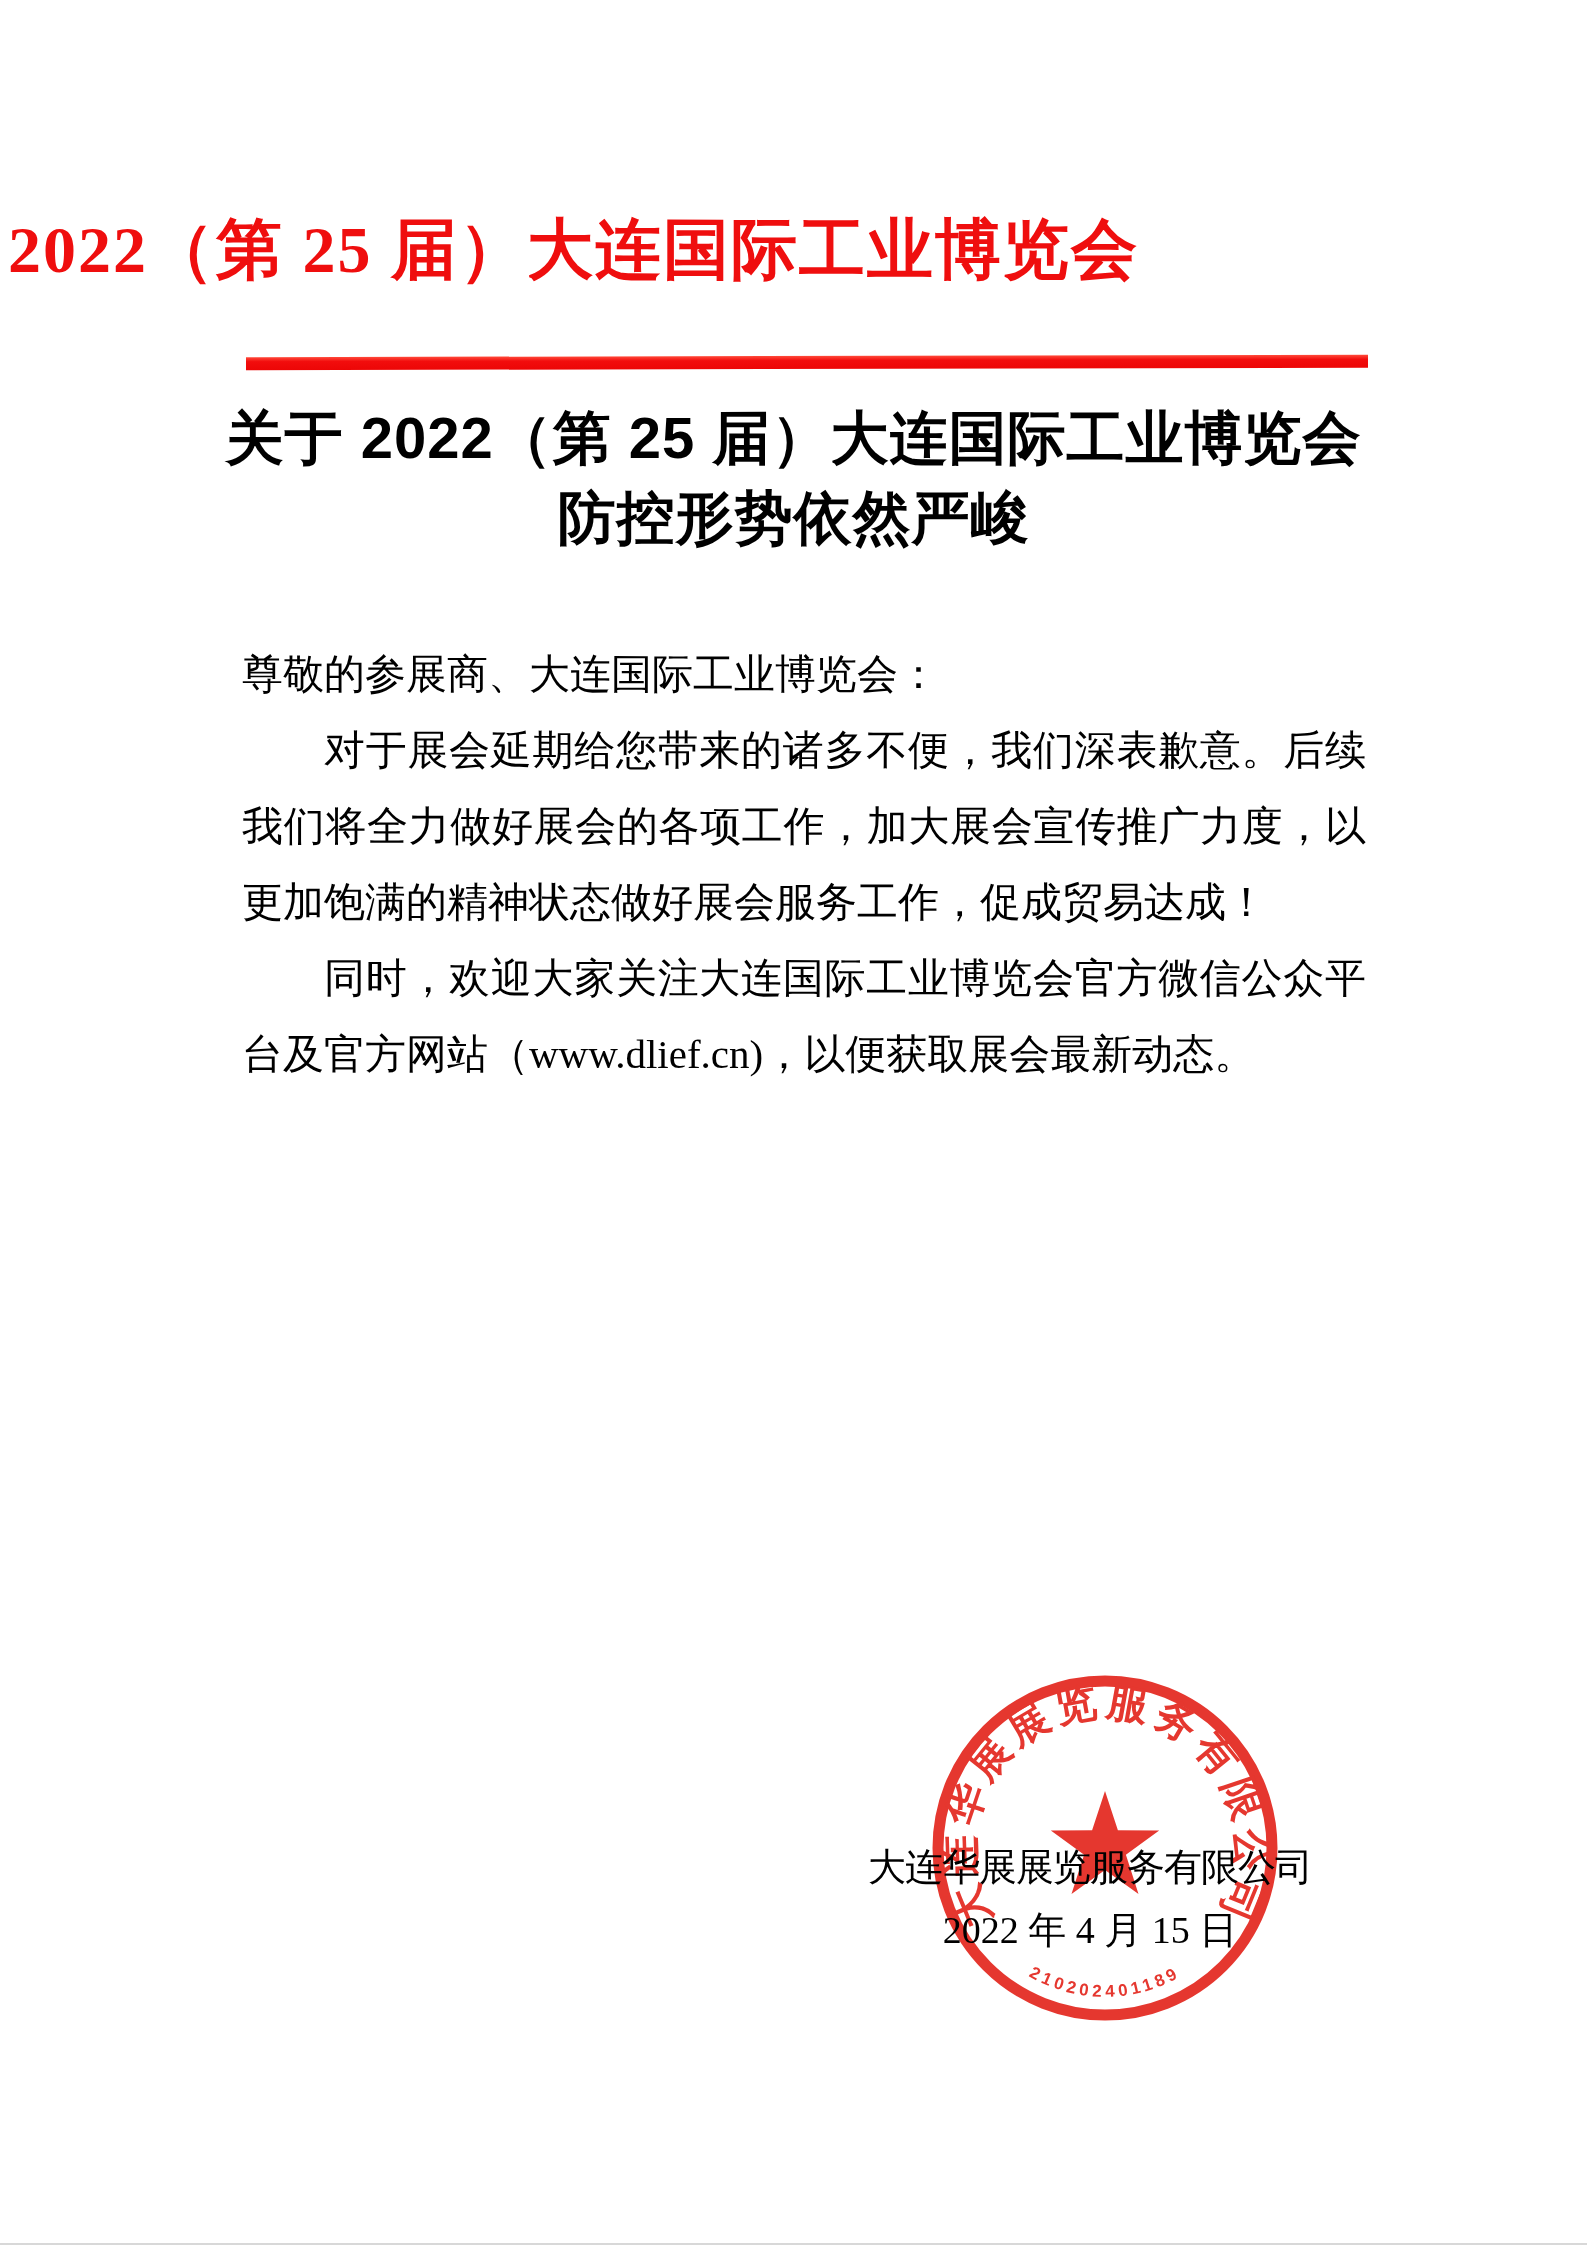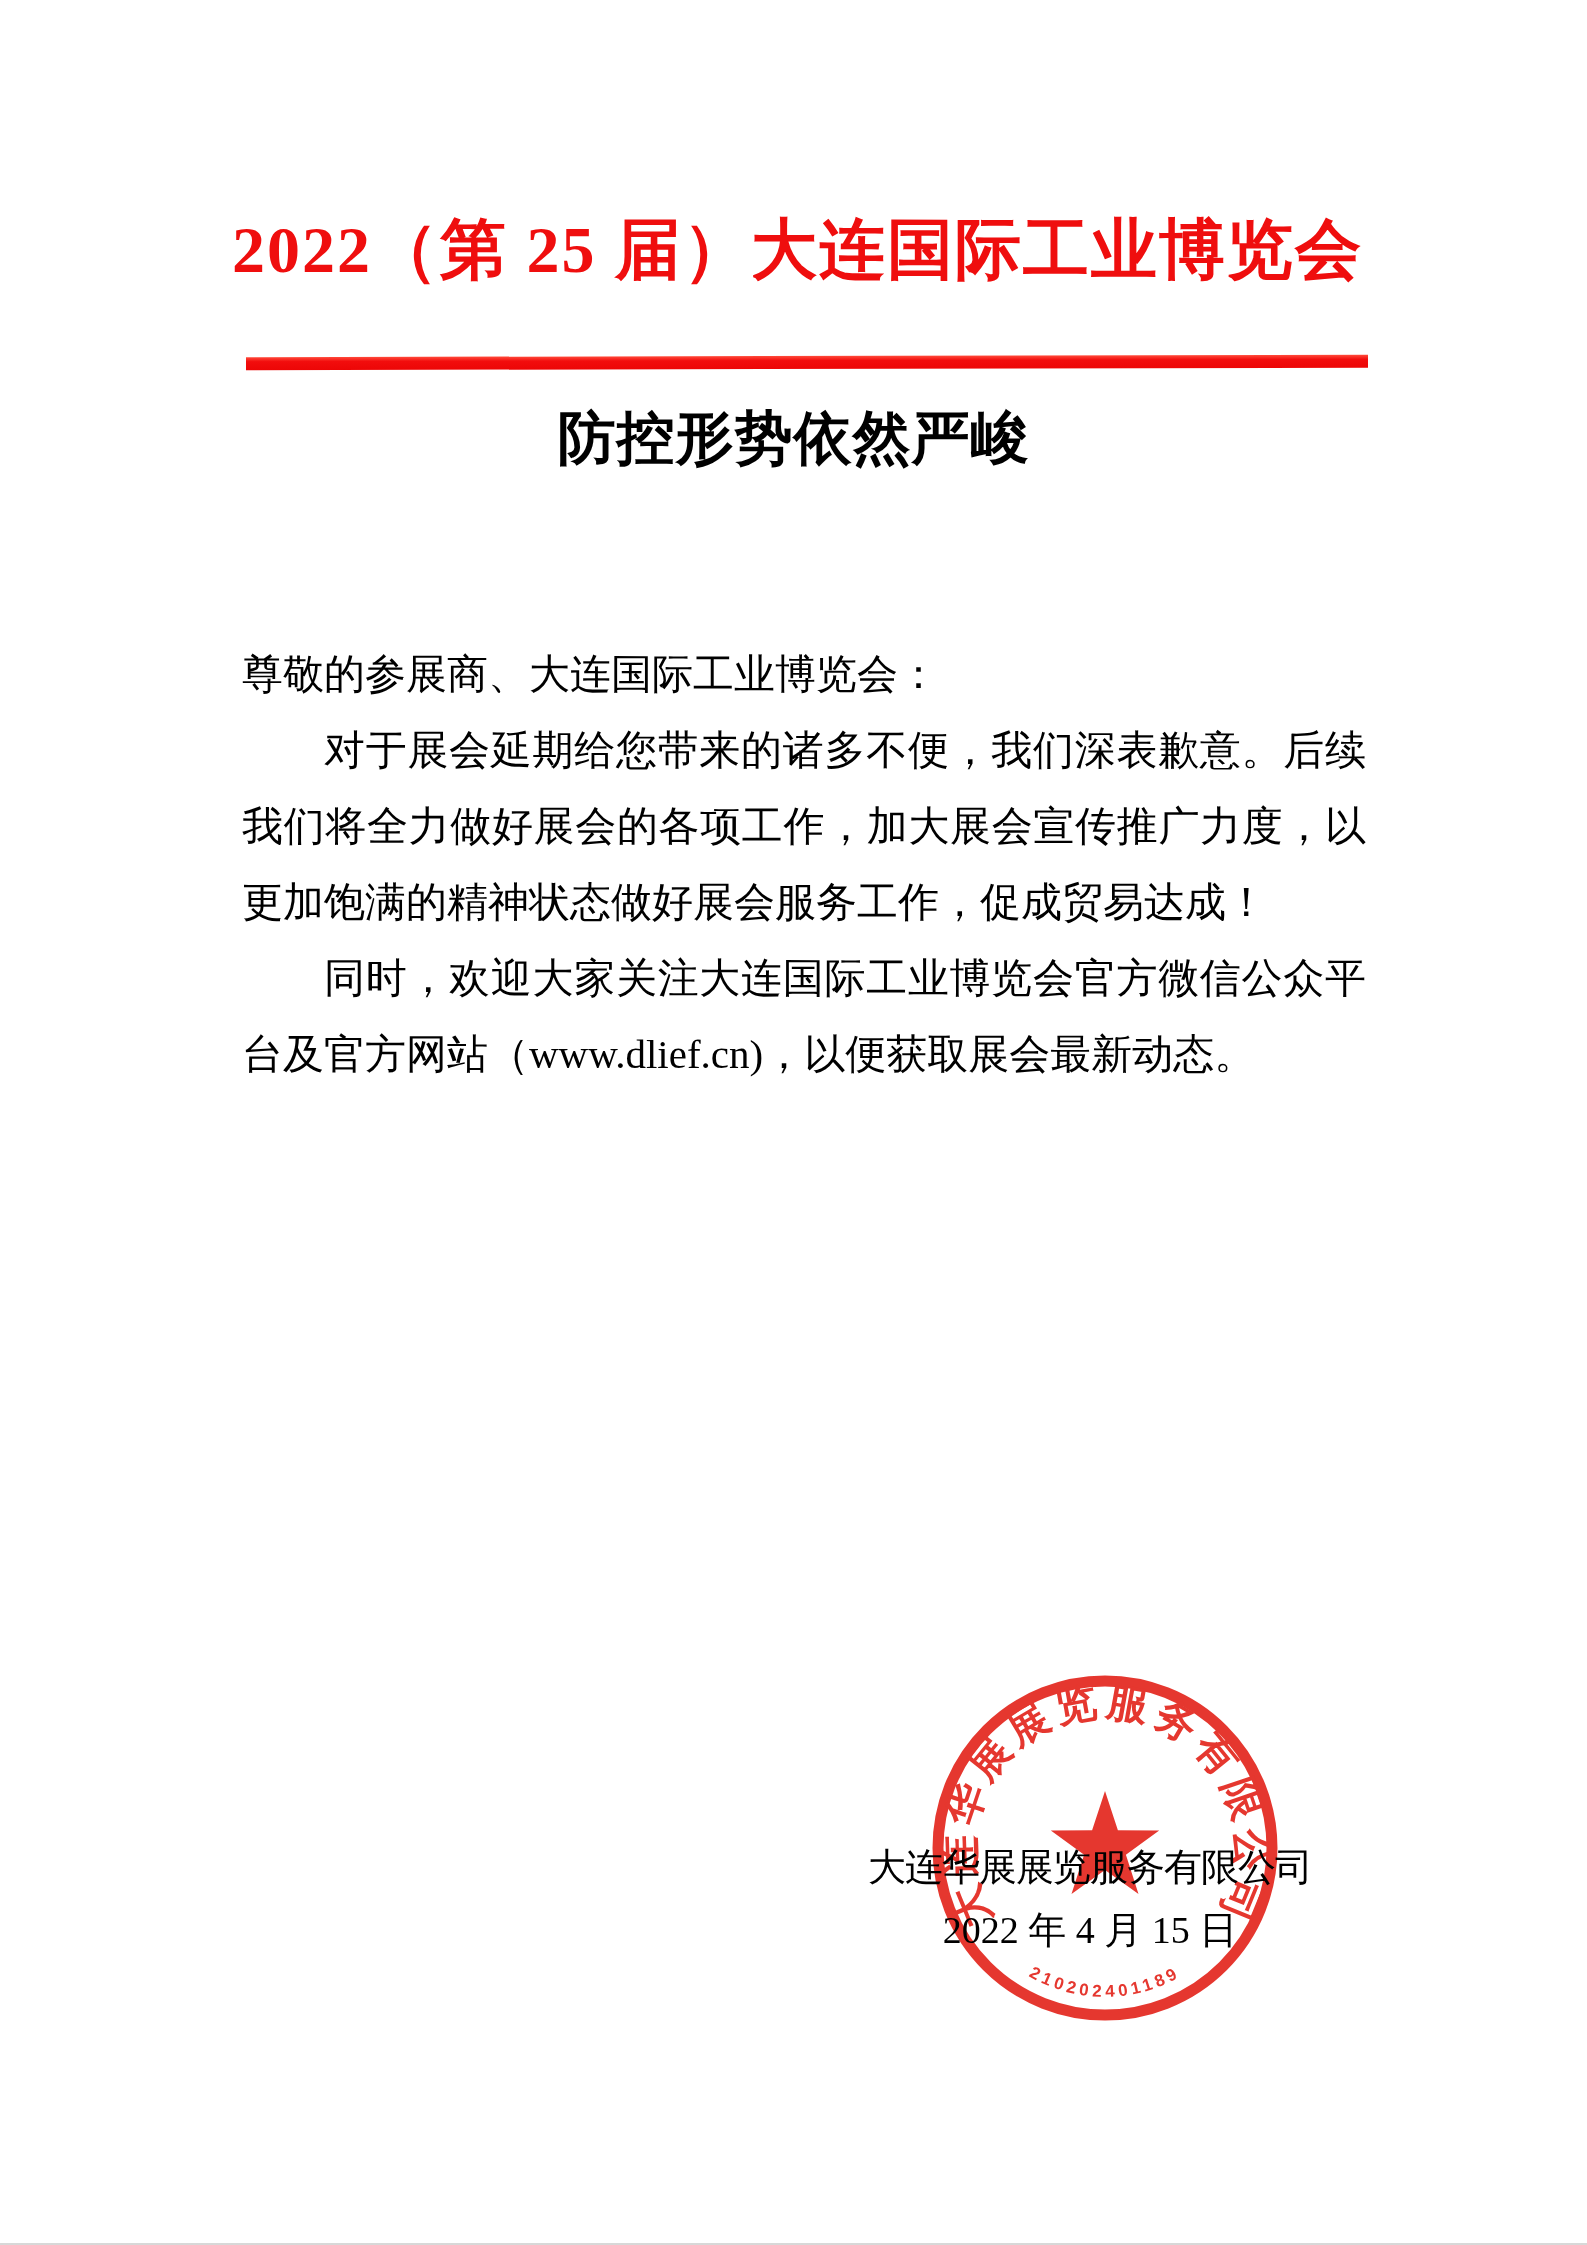--- a/index.html
+++ b/index.html
@@ -5,21 +5,21 @@
   html,body{margin:0;padding:0;}
   body{
     width:1587px;height:2245px;position:relative;background:#ffffff;overflow:hidden;
     font-family:"Liberation Serif","DejaVu Serif",serif;
     -webkit-font-smoothing:antialiased;
   }
   .abs{position:absolute;}
 
   
   .red-title{
-    left:0;right:0;top:212px;text-align:center;
+    left:0;right:0;top:212px;
     font-size:66px;font-weight:bold;letter-spacing:2px;line-height:1.15;
     font-family:"Liberation Serif","DejaVu Serif",serif;
     margin-left:8px;
   }
 
   
   .red-rule{
     left:246px;top:356px;width:1122px;height:13px;
     transform:rotate(-0.12deg);
   }
@@ -59,20 +59,21 @@
   }
 </style>
 </head>
 <body>
 
 <div class="abs red-title" style="color:#ef0e0e;">2022（第 25 届）大连国际工业博览会</div>
 
 <div class="abs red-rule" style="background:linear-gradient(180deg,#ff4a3a 0%,#f20d0d 35%,#ec0606 100%);"></div>
 
 <div class="abs notice-title">
+  <div>关于 2022（第 25 届）大连国际工业博览会</div>
   <div>防控形势依然严峻</div>
 </div>
 
 <div class="abs body-block">
   <p>尊敬的参展商、大连国际工业博览会：</p>
   <p>对于展会延期给您带来的诸多不便，我们深表歉意。后续我们将全力做好展会的各项工作，加大展会宣传推广力度，以更加饱满的精神状态做好展会服务工作，促成贸易达成！</p>
   <p>同时，欢迎大家关注大连国际工业博览会官方微信公众平台及官方网站（www.dlief.cn)，以便获取展会最新动态。</p>
 </div>
 
 <svg class="abs seal-svg" viewBox="0 0 374 374" xmlns="http://www.w3.org/2000/svg">

